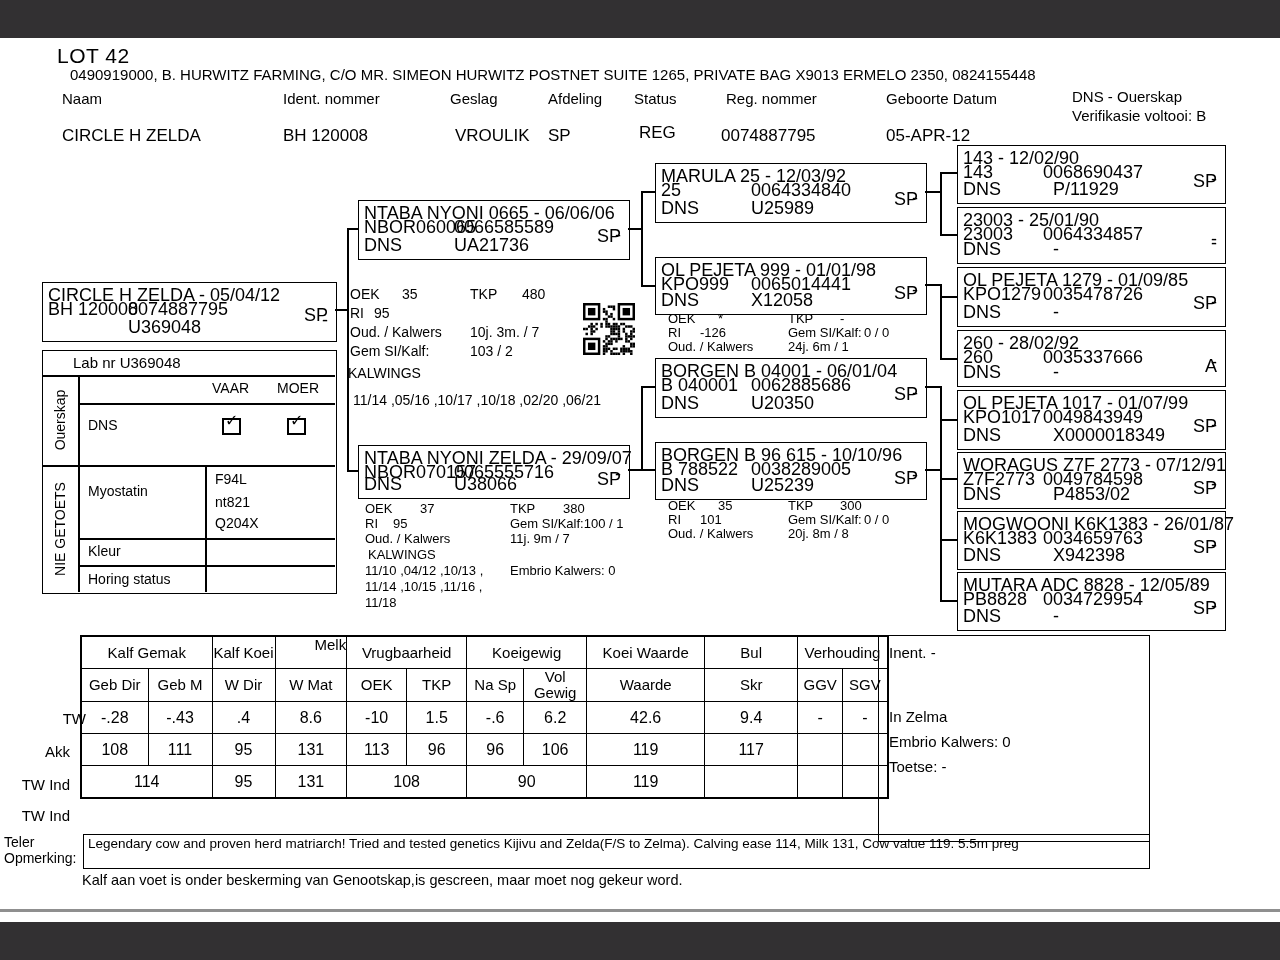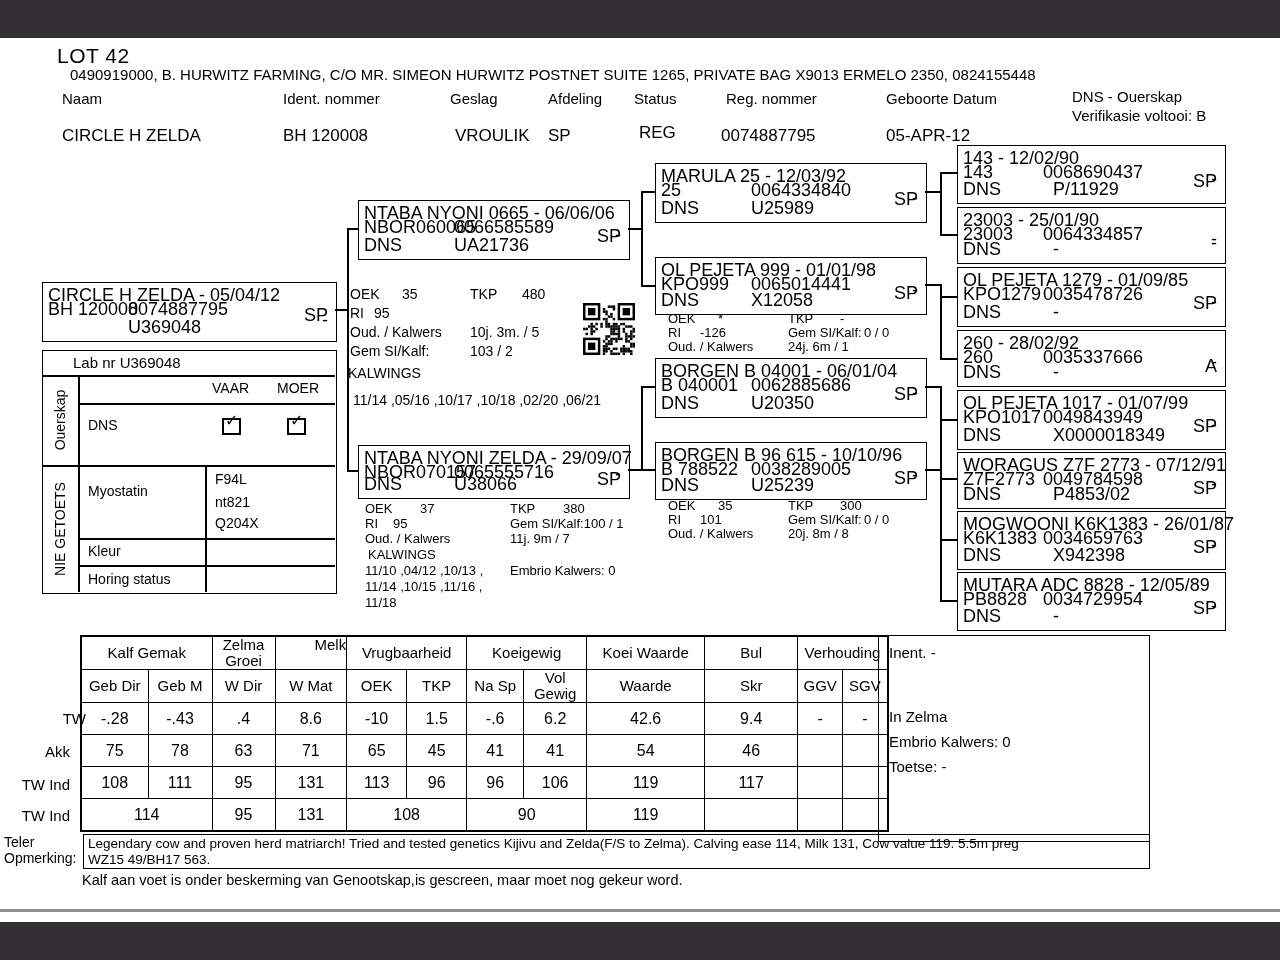--- a/index.html
+++ b/index.html
@@ -122,21 +122,21 @@
     <div class="pb-dash">-</div>
   </div>
   <div class="stat-block" style="left:350px;top:286px;width:290px;height:130px">
     <span class="s" style="left:0;top:0">OEK</span>
     <span class="s" style="left:52px;top:0">35</span>
     <span class="s" style="left:120px;top:0">TKP</span>
     <span class="s" style="left:172px;top:0">480</span>
     <span class="s" style="left:0;top:19px">RI</span>
     <span class="s" style="left:24px;top:19px">95</span>
     <span class="s" style="left:0;top:38px">Oud. / Kalwers</span>
-    <span class="s" style="left:120px;top:38px">10j. 3m.  / 5</span>
+    <span class="s" style="left:120px;top:38px">10j. 3m.  / 7</span>
     <span class="s" style="left:0;top:57px">Gem SI/Kalf:</span>
     <span class="s" style="left:120px;top:57px">103 / 2</span>
     <span class="s" style="left:-2px;top:79px">KALWINGS</span>
     <span class="s" style="left:3px;top:106px">11/14 ,05/16 ,10/17 ,10/18 ,02/20 ,06/21</span>
   </div>
 
   <svg class="abs" style="left:583px;top:303px" width="52" height="52" viewBox="0 0 52 52">
       <rect x="24.761904761904763" y="2.4761904761904763" width="2.4761904761904763" height="2.4761904761904763" fill="#000"></rect>
       <rect x="27.23809523809524" y="2.4761904761904763" width="2.4761904761904763" height="2.4761904761904763" fill="#000"></rect>
       <rect x="29.714285714285715" y="2.4761904761904763" width="2.4761904761904763" height="2.4761904761904763" fill="#000"></rect>
@@ -478,21 +478,21 @@
           <col style="width:57px">
           <col style="width:63px">
         <col style="width:118px">
           <col style="width:93px">
           <col style="width:45px">
           <col style="width:45px">
       </colgroup>
       <tbody>
           <tr class="grp">
         <td colspan="2">Kalf Gemak</td>
-        <td>Zelma Groei</td>
+        <td>Kalf Koei</td>
         <td class="vtop">Melk</td>
         <td colspan="2">Vrugbaarheid</td>
         <td colspan="2">Koeigewig</td>
         <td>Koei Waarde</td>
         <td>Bul</td>
         <td colspan="2">Verhouding</td>
       </tr>
       <tr class="sub">
         <td>Geb Dir</td>
         <td>Geb M</td>
@@ -515,34 +515,20 @@
         <td>-10</td>
         <td>1.5</td>
         <td>-.6</td>
         <td>6.2</td>
         <td>42.6</td>
         <td>9.4</td>
         <td>-</td>
         <td>-</td>
       </tr>
       <tr class="dat">
-        <td>75</td>
-        <td>78</td>
-        <td>63</td>
-        <td>71</td>
-        <td>65</td>
-        <td>45</td>
-        <td>41</td>
-        <td>41</td>
-        <td>54</td>
-        <td>46</td>
-        <td></td>
-        <td></td>
-      </tr>
-      <tr class="dat">
         <td>108</td>
         <td>111</td>
         <td>95</td>
         <td>131</td>
         <td>113</td>
         <td>96</td>
         <td>96</td>
         <td>106</td>
         <td>119</td>
         <td>117</td>
@@ -568,17 +554,16 @@
     <div class="info-line" style="top:8px">Inent. -</div>
     <div class="info-line" style="top:72px">In Zelma</div>
     <div class="info-line" style="top:97px">Embrio Kalwers:   0</div>
     <div class="info-line" style="top:122px">Toetse: -</div>
   </div>
 
   <div class="remlabel" style="left:4px;top:834px">Teler</div>
   <div class="remlabel" style="left:4px;top:850px">Opmerking:</div>
   <div class="remarkbox" style="left:83px;top:834px;width:1057px;height:31px">
     <div>Legendary cow and proven herd matriarch! Tried and tested genetics Kijivu and Zelda(F/S to Zelma). Calving ease 114, Milk 131, Cow value 119. 5.5m preg</div>
-    <div>WZ15 49/BH17 563.</div>
   </div>
   <div class="footnote" style="left:82px;top:872px">Kalf aan voet  is onder beskerming van Genootskap,is gescreen, maar moet nog gekeur word.</div>
 
 </div>
 
 </body></html>

